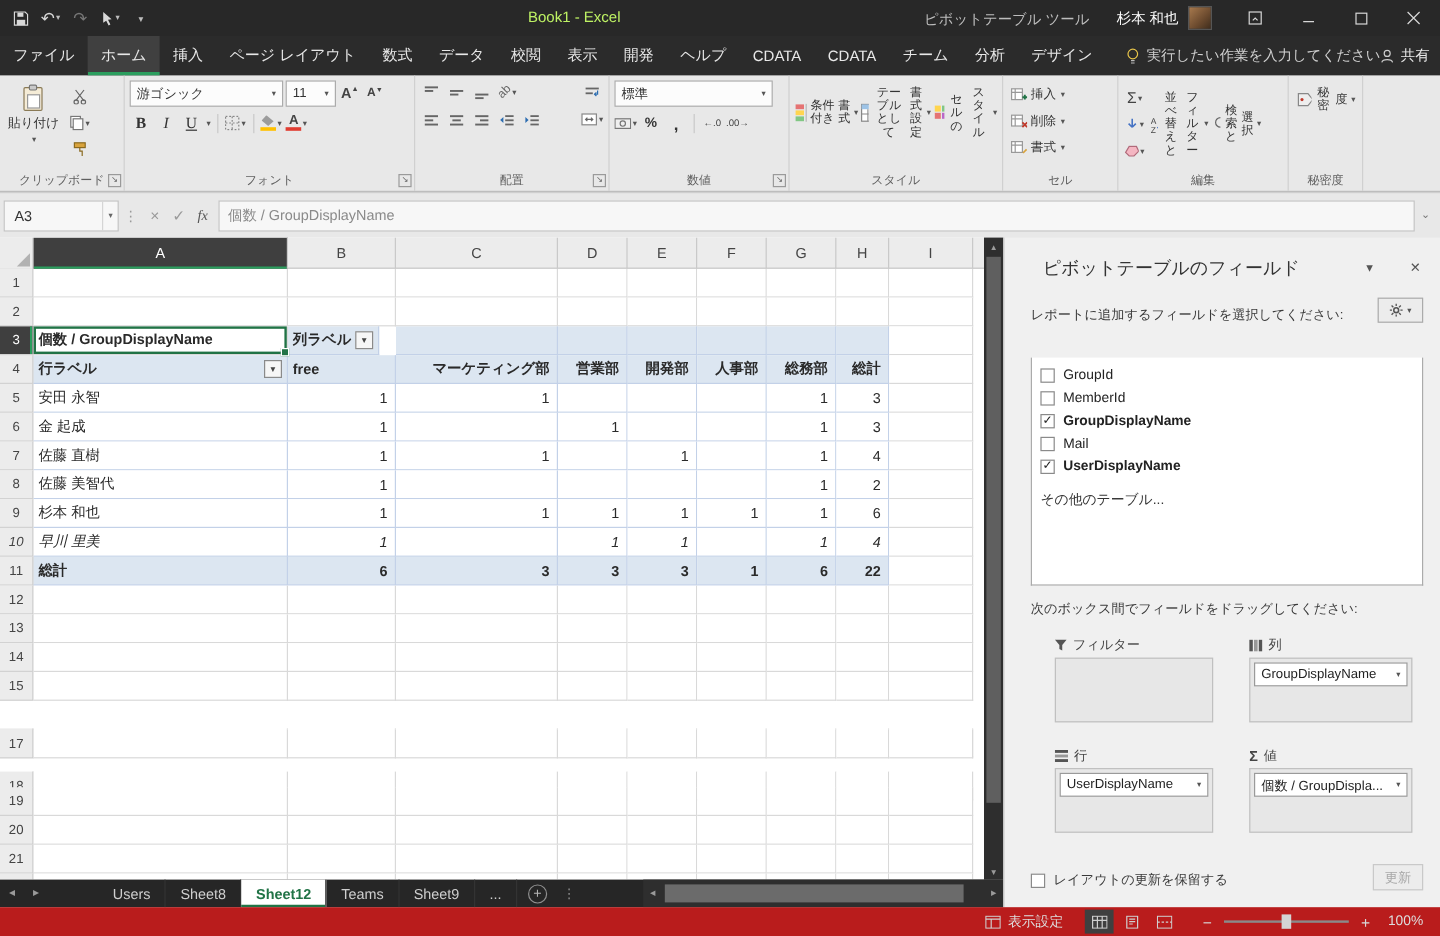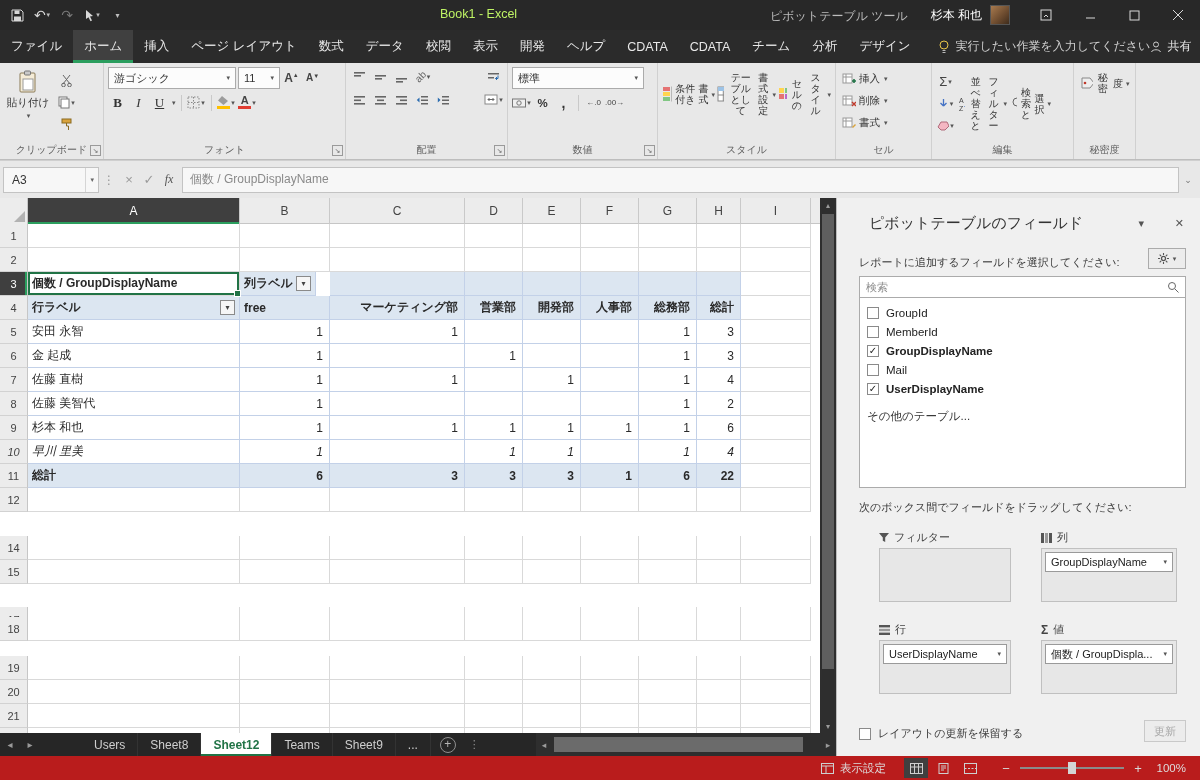--- a/index.html
+++ b/index.html
@@ -856,20 +856,32 @@
             <div class="cell" style="left: 28px; width: 212px;"></div>
             <div class="cell" style="left: 240px; width: 90px;"></div>
             <div class="cell" style="left: 330px; width: 135px;"></div>
             <div class="cell" style="left: 465px; width: 58px;"></div>
             <div class="cell" style="left: 523px; width: 58px;"></div>
             <div class="cell" style="left: 581px; width: 58px;"></div>
             <div class="cell" style="left: 639px; width: 58px;"></div>
             <div class="cell" style="left: 697px; width: 44px;"></div>
             <div class="cell" style="left: 741px; width: 70px;"></div>
           </div>
+          <div class="grow" style="top: 288px;">
+            <div class="row-h">13</div>
+            <div class="cell" style="left: 28px; width: 212px;"></div>
+            <div class="cell" style="left: 240px; width: 90px;"></div>
+            <div class="cell" style="left: 330px; width: 135px;"></div>
+            <div class="cell" style="left: 465px; width: 58px;"></div>
+            <div class="cell" style="left: 523px; width: 58px;"></div>
+            <div class="cell" style="left: 581px; width: 58px;"></div>
+            <div class="cell" style="left: 639px; width: 58px;"></div>
+            <div class="cell" style="left: 697px; width: 44px;"></div>
+            <div class="cell" style="left: 741px; width: 70px;"></div>
+          </div>
           <div class="grow" style="top: 312px;">
             <div class="row-h">14</div>
             <div class="cell" style="left: 28px; width: 212px;"></div>
             <div class="cell" style="left: 240px; width: 90px;"></div>
             <div class="cell" style="left: 330px; width: 135px;"></div>
             <div class="cell" style="left: 465px; width: 58px;"></div>
             <div class="cell" style="left: 523px; width: 58px;"></div>
             <div class="cell" style="left: 581px; width: 58px;"></div>
             <div class="cell" style="left: 639px; width: 58px;"></div>
             <div class="cell" style="left: 697px; width: 44px;"></div>
@@ -904,21 +916,21 @@
             <div class="cell" style="left: 28px; width: 212px;"></div>
             <div class="cell" style="left: 240px; width: 90px;"></div>
             <div class="cell" style="left: 330px; width: 135px;"></div>
             <div class="cell" style="left: 465px; width: 58px;"></div>
             <div class="cell" style="left: 523px; width: 58px;"></div>
             <div class="cell" style="left: 581px; width: 58px;"></div>
             <div class="cell" style="left: 639px; width: 58px;"></div>
             <div class="cell" style="left: 697px; width: 44px;"></div>
             <div class="cell" style="left: 741px; width: 70px;"></div>
           </div>
-          <div class="grow" style="top: 393px;">
+          <div class="grow" style="top: 419px;">
             <div class="row-h">18</div>
             <div class="cell" style="left: 28px; width: 212px;"></div>
             <div class="cell" style="left: 240px; width: 90px;"></div>
             <div class="cell" style="left: 330px; width: 135px;"></div>
             <div class="cell" style="left: 465px; width: 58px;"></div>
             <div class="cell" style="left: 523px; width: 58px;"></div>
             <div class="cell" style="left: 581px; width: 58px;"></div>
             <div class="cell" style="left: 639px; width: 58px;"></div>
             <div class="cell" style="left: 697px; width: 44px;"></div>
             <div class="cell" style="left: 741px; width: 70px;"></div>
@@ -1009,27 +1021,20 @@
       <span id="p-opt" class="p-ico">▾</span>
       <span id="p-close" class="p-ico">✕</span>
       <div id="p-sub">レポートに追加するフィールドを選択してください:</div>
       <div id="p-gear">
         <svg width="11" height="11" viewBox="0 0 12 12">
             <circle cx="6" cy="6" r="2.2" fill="none" stroke="#555" stroke-width="1.4"></circle>
             <path d="M6 0v2.2M6 9.8V12M0 6h2.2M9.8 6H12M1.8 1.8l1.6 1.6M8.6 8.6l1.6 1.6M10.2 1.8L8.6 3.4M3.4 8.6l-1.6 1.6" stroke="#555" stroke-width="1.2"></path>
           </svg>
         <span class="caret">▾</span>
       </div>
-      <div id="p-search">
-        <span class="ph">検索</span>
-        <svg width="12" height="12">
-            <circle cx="5" cy="5" r="3.5" fill="none" stroke="#666"></circle>
-            <path d="M8 8l3.5 3.5" stroke="#666"></path>
-          </svg>
-      </div>
       <div id="field-list">
           <div class="fitem">
             <div class="cbx"></div>
             <div class="flab">GroupId</div>
           </div>
           <div class="fitem">
             <div class="cbx"></div>
             <div class="flab">MemberId</div>
           </div>
           <div class="fitem">

